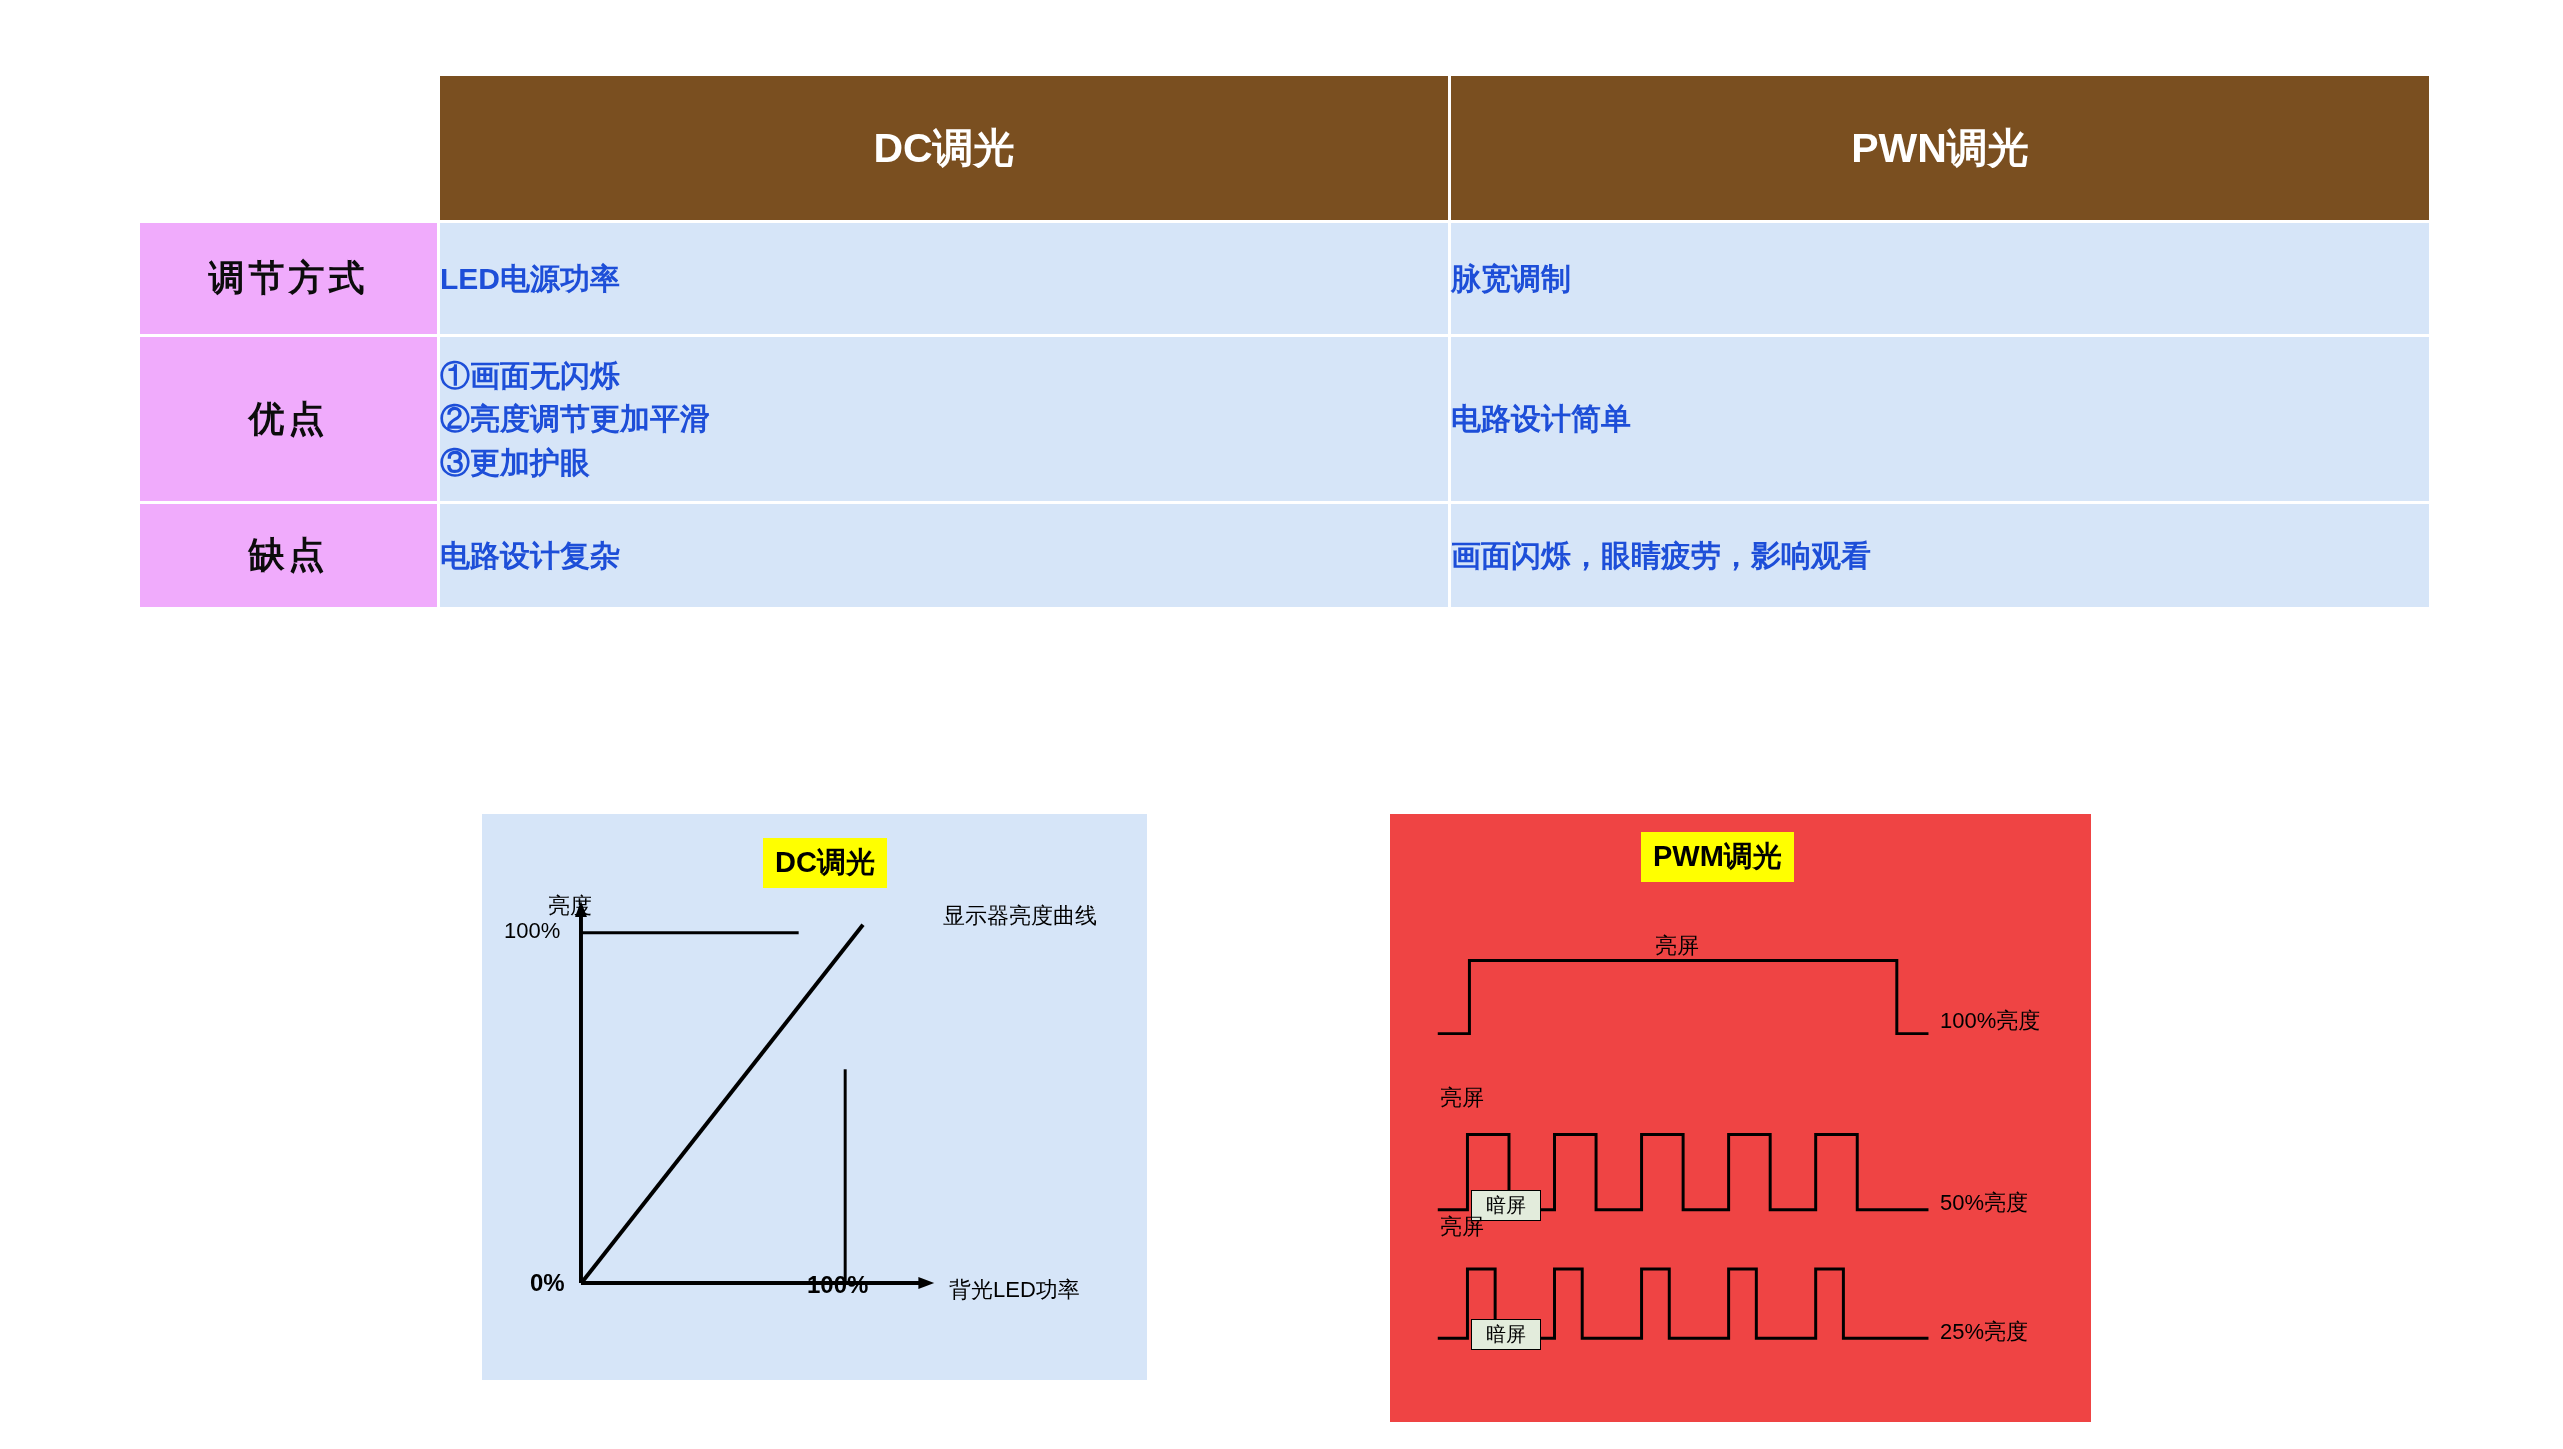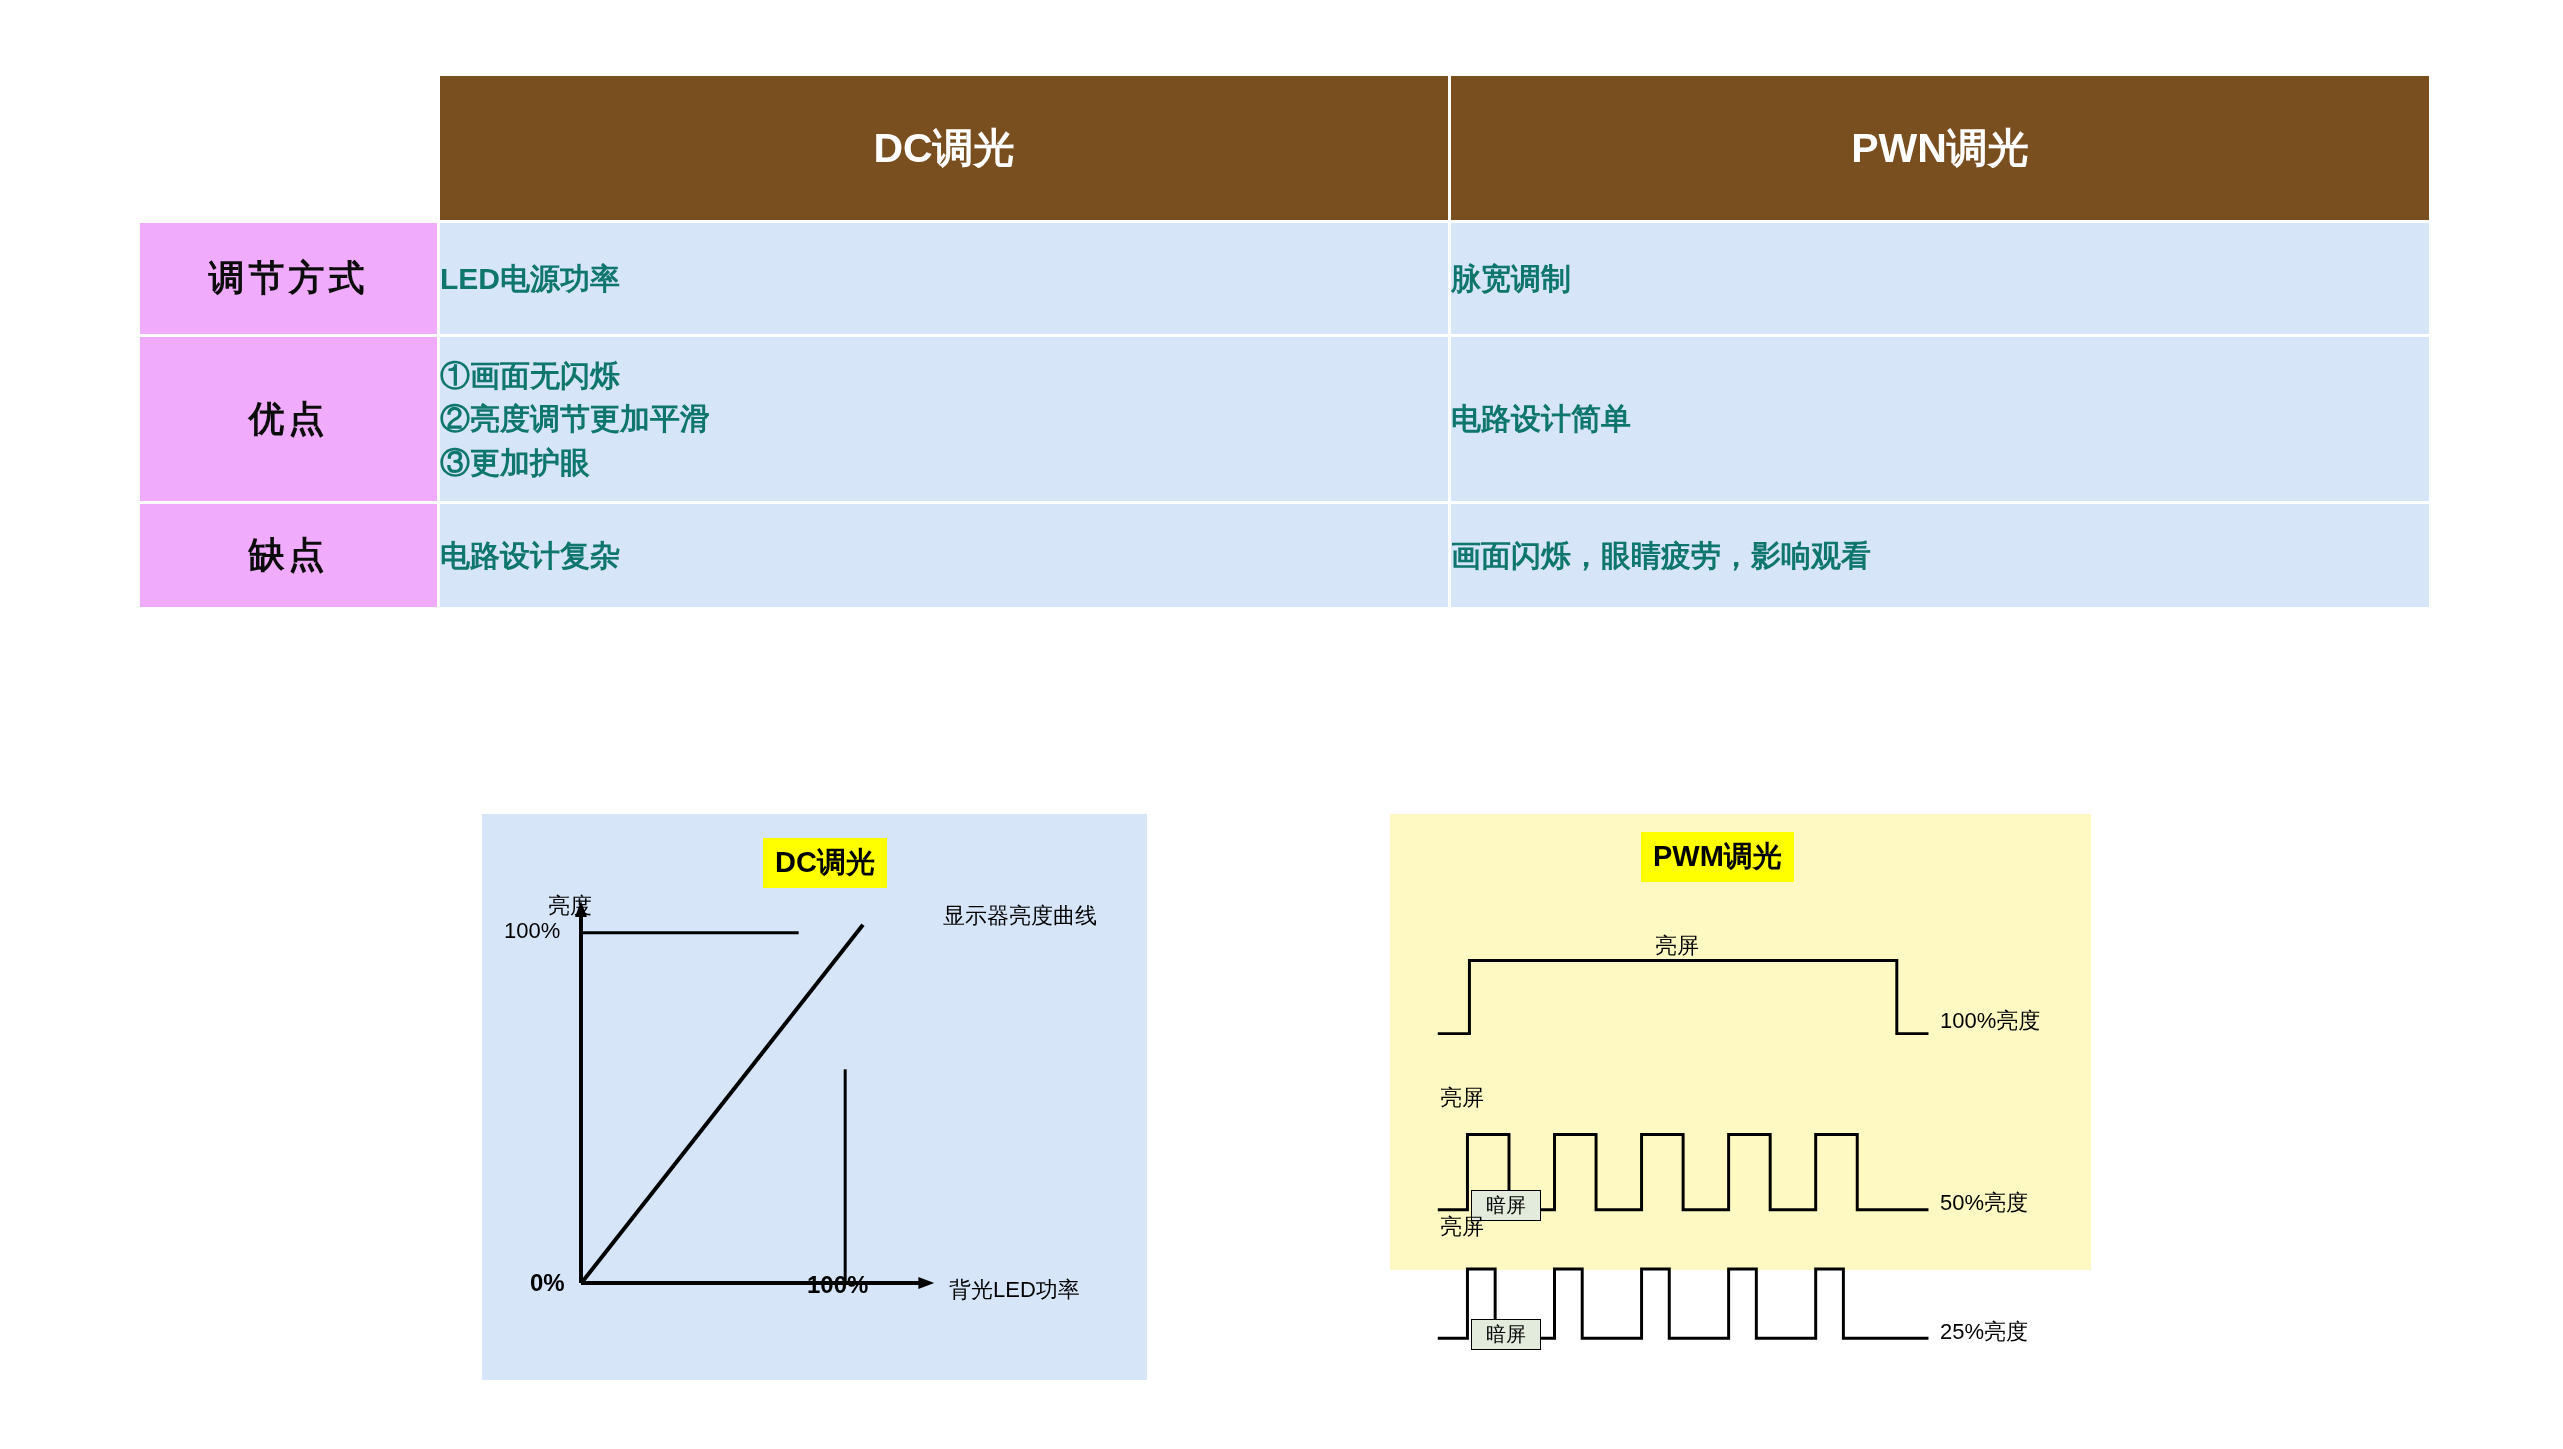--- a/index.html
+++ b/index.html
@@ -46,21 +46,21 @@
     background: #f0abfc;
     color: #0c0c0c;
     font-size: 36px;
     font-weight: bold;
     text-align: center;
     letter-spacing: 4px;
     width: 297px;
   }
   .cell {
     background: #d6e5f8;
-    color: #0f766e;
+    color: #1d4ed8;
     font-size: 30px;
     font-weight: bold;
     padding: 18px 28px;
     line-height: 1.45;
   }
   .cell-left { width: 1008px; }
   .r1 td { height: 111px; }
   .r2 td { height: 147px; }
   .r3 td { height: 164px; }
   .r4 td { height: 103px; }
@@ -73,22 +73,22 @@
     left: 482px;
     top: 814px;
     width: 665px;
     height: 566px;
     background: #d6e5f8;
   }
   .fig-pwm {
     left: 1390px;
     top: 814px;
     width: 701px;
-    height: 456px;
-    background: #fef9c3;
+    height: 608px;
+    background: #ef4444;
   }
   .fig-title {
     position: absolute;
     background: #ffff00;
     color: #000000;
     font-size: 29px;
     font-weight: bold;
     padding: 5px 12px;
     white-space: nowrap;
   }

